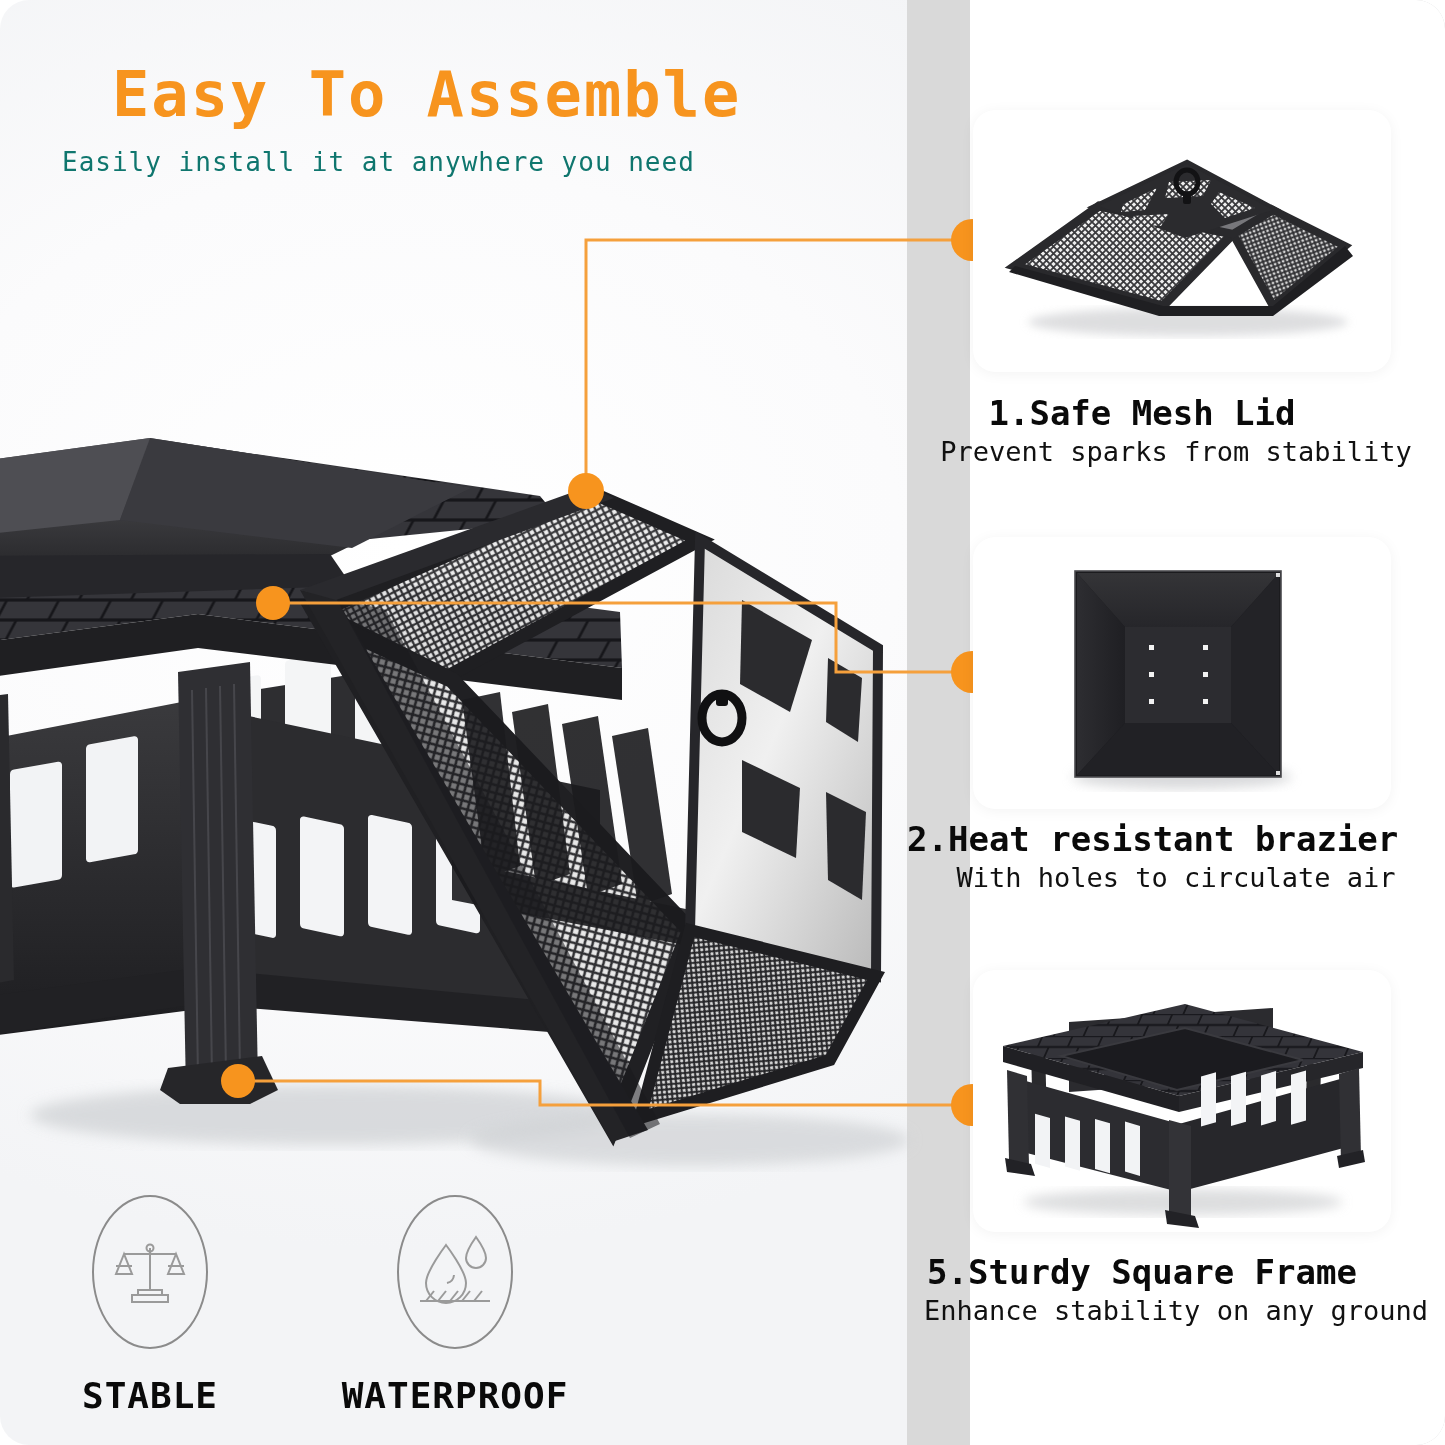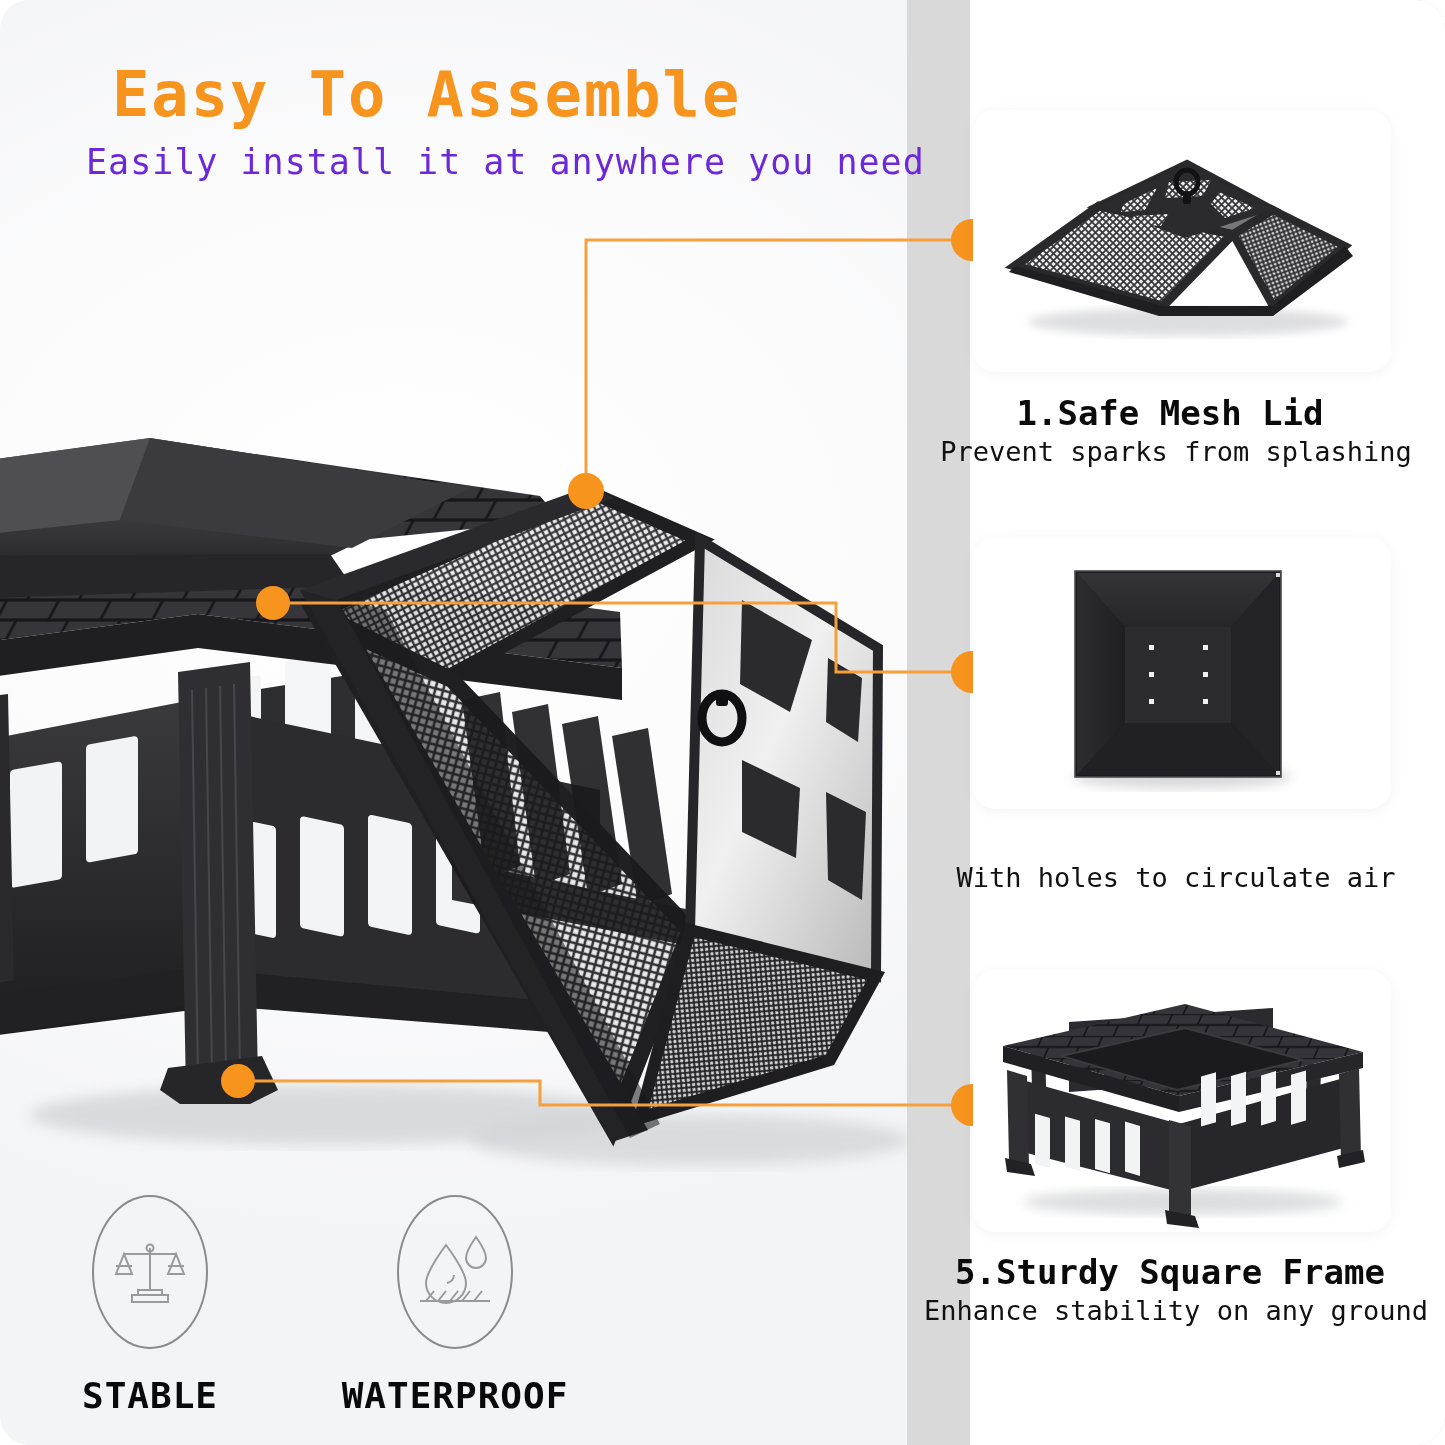--- a/index.html
+++ b/index.html
@@ -26,41 +26,41 @@
   }
 
   
   .title{
     position:absolute;left:112px;top:60px;
     font-size:62px;line-height:70px;font-weight:bold;
     color:#F7941E;letter-spacing:2px;white-space:nowrap;
   }
   .subtitle{
     position:absolute;left:62px;top:140px;
-    font-size:35px;line-height:44px;
-    color:#6d28d9;letter-spacing:1px;white-space:nowrap;margin-left:24px;
+    font-size:26px;line-height:44px;
+    color:#0f766e;letter-spacing:1px;white-space:nowrap;
   }
 
   
   .callout-svg{position:absolute;left:0;top:0;width:1445px;height:1445px;pointer-events:none;}
 
   
   .card{
     position:absolute;background:#ffffff;border-radius:22px;
     box-shadow:0 2px 14px rgba(0,0,0,0.05);
     overflow:hidden;
   }
   .card-1{left:973px;top:110px;width:418px;height:262px;}
   .card-2{left:973px;top:537px;width:418px;height:272px;}
   .card-3{left:973px;top:970px;width:418px;height:262px;}
 
   .card-title{
     position:absolute;width:470px;left:907px;text-align:center;
     font-size:34px;line-height:42px;font-weight:bold;color:#0a0a0a;
-    letter-spacing:0px;white-space:nowrap;padding-left:28px;
+    letter-spacing:0px;white-space:nowrap;
   }
   .card-sub{
     position:absolute;width:538px;left:907px;text-align:center;
     font-size:27px;line-height:36px;color:#111111;white-space:nowrap;
   }
   .t1{top:392px;} .s1{top:434px;}
   .t2{top:818px;} .s2{top:860px;}
   .t3{top:1251px;} .s3{top:1293px;}
 
   
@@ -276,21 +276,21 @@
         <polygon points="196,72 238,70 230,86 192,88"></polygon>
         <polygon points="246,82 282,98 252,108 238,94"></polygon>
         <polygon points="160,106 196,104 188,116 162,114"></polygon>
       </g>
 
       <ellipse cx="214" cy="72" rx="11" ry="12" fill="none" stroke="#121214" stroke-width="5"></ellipse>
       <rect x="210" y="82" width="8" height="12" rx="2" fill="#121214"></rect>
     </svg>
   </div>
   <div class="card-title t1">1.Safe Mesh Lid</div>
-  <div class="card-sub s1">Prevent sparks from splashing</div>
+  <div class="card-sub s1">Prevent sparks from stability</div>
 
   <div class="card card-2">
     <svg viewBox="0 0 418 272" width="418" height="272">
       <defs>
         <linearGradient id="bw1" x1="0" y1="0" x2="0" y2="1">
           <stop offset="0%" stop-color="#343437"></stop>
             <stop offset="100%" stop-color="#26262a"></stop>
         </linearGradient>
         <linearGradient id="bw2" x1="0" y1="0" x2="1" y2="0">
           <stop offset="0%" stop-color="#2d2d31"></stop>
@@ -320,20 +320,21 @@
         <rect x="230" y="162" width="5" height="5"></rect>
       </g>
 
       <g fill="#ffffff" opacity="0.85">
         <rect x="303" y="36" width="4" height="4"></rect>
         <rect x="303" y="234" width="4" height="4"></rect>
       </g>
       <rect x="102" y="34" width="206" height="206" fill="none" stroke="#4a4a4e" stroke-width="1.6"></rect>
     </svg>
   </div>
+  <div class="card-title t2">2.Heat resistant brazier</div>
   <div class="card-sub s2">With holes to circulate air</div>
 
   <div class="card card-3">
     <svg viewBox="0 0 418 262" width="418" height="262">
       <defs>
         <pattern id="fstone" width="30" height="22" patternUnits="userSpaceOnUse" patternTransform="skewX(-24)">
           <rect width="30" height="22" fill="#34343a"></rect>
           <path d="M0 0 H30 M0 11 H30 M9 0 V11 M20 11 V22" stroke="#18181c" stroke-width="2" fill="none"></path>
         </pattern>
         <filter id="fsoft">

